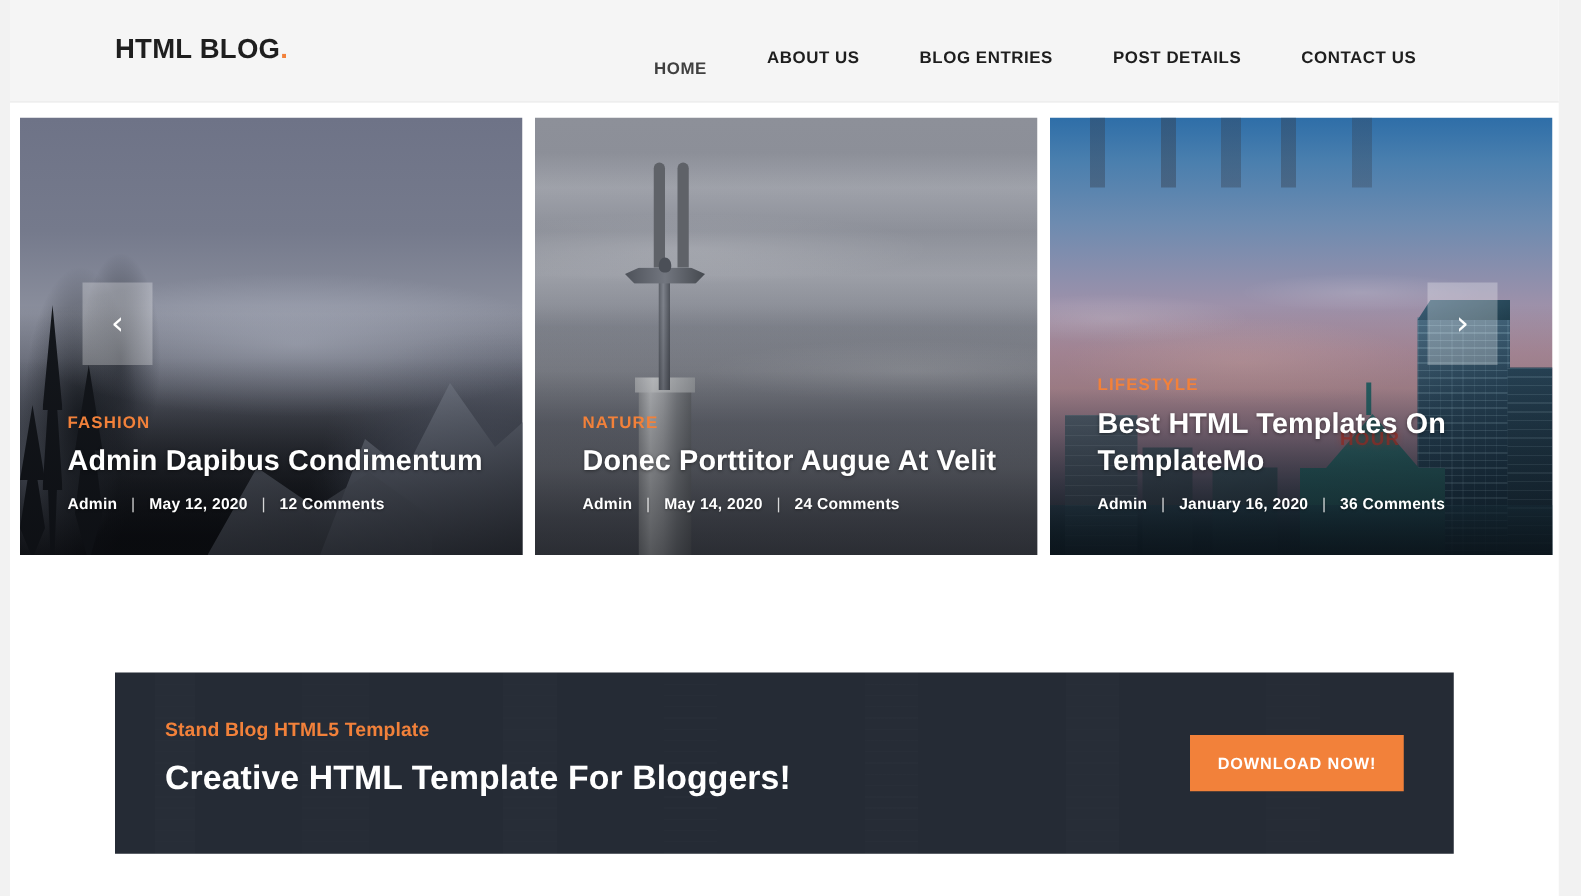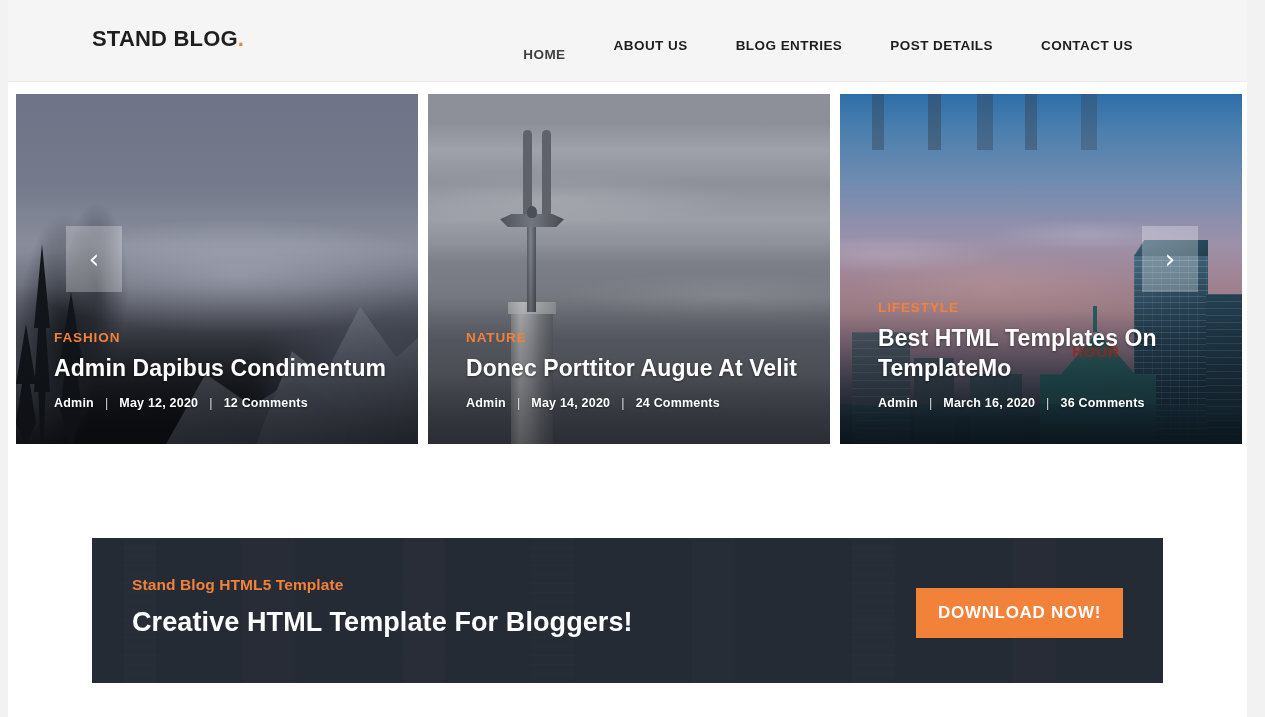--- a/index.html
+++ b/index.html
@@ -324,34 +324,34 @@
   }
   .banner-title {
     font-size:27px; font-weight:bold; color:#ffffff;
     letter-spacing:0.1px;
   }
   .dl-btn {
     position:absolute; right:40px; top:50px;
     background:#f2813a; color:#ffffff;
     border:none; cursor:pointer;
     font-family:"Liberation Sans", sans-serif;
-    font-size:17px; font-weight:bold; letter-spacing:0.7px;
+    font-size:13px; font-weight:bold; letter-spacing:0.7px;
     padding:15px 22px;
     text-transform:uppercase;
     white-space:nowrap;
   }
 </style>
 </head>
 <body>
 
 <div class="page">
 
   <div class="header">
     <div class="logo">
-      <span>STAND BLOG</span><span class="dot">.</span>
+      <span>HTML BLOG</span><span class="dot">.</span>
     </div>
 
     <div class="nav">
       <a class="nav-item active">HOME</a>
       <a class="nav-item">ABOUT US</a>
       <a class="nav-item">BLOG ENTRIES</a>
       <a class="nav-item">POST DETAILS</a>
       <a class="nav-item">CONTACT US</a>
     </div>
   </div>
@@ -418,21 +418,21 @@
         <div class="sign">HOUR</div>
         <div class="bldg water"></div>
       </div>
       <div class="slide-shade"></div>
       <div class="caption">
         <div class="cat">LIFESTYLE</div>
         <div class="slide-title">Best HTML Templates On TemplateMo</div>
         <div class="meta">
           <span>Admin</span>
           <span class="sep">|</span>
-          <span>March 16, 2020</span>
+          <span>January 16, 2020</span>
           <span class="sep">|</span>
           <span>36 Comments</span>
         </div>
       </div>
     </div>
   </div>
 
   <div class="arrow arrow-prev">‹</div>
   <div class="arrow arrow-next">›</div>
 

